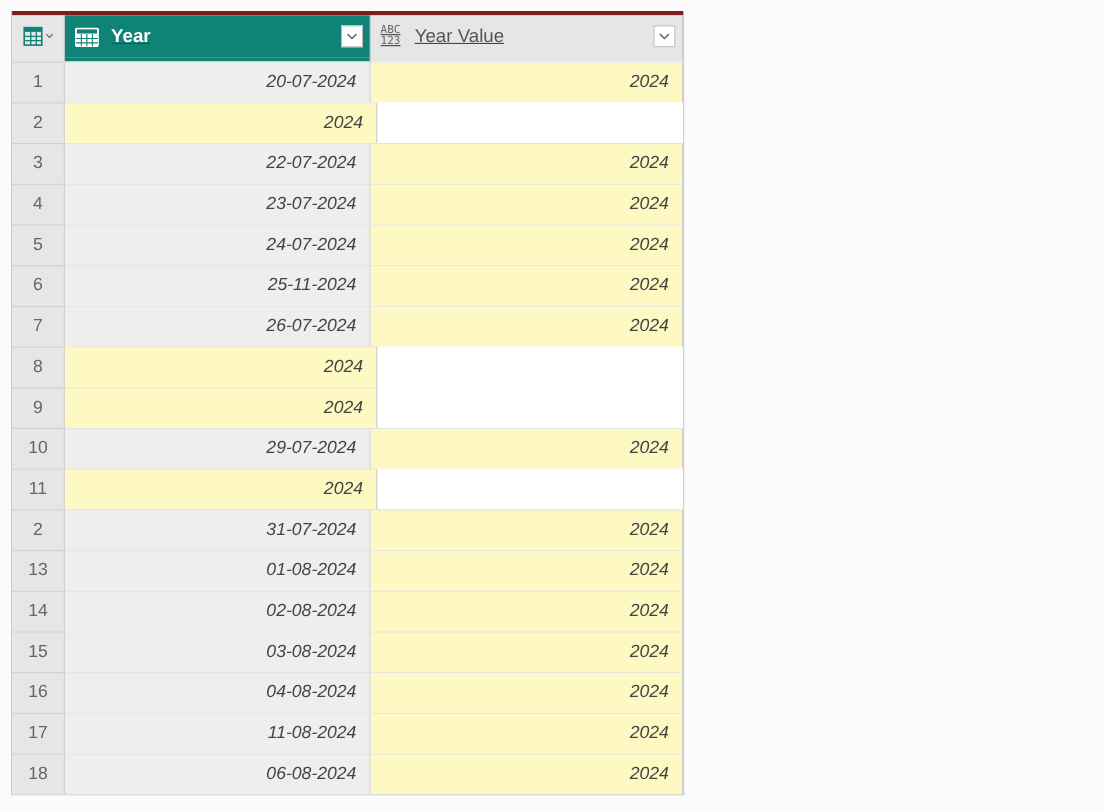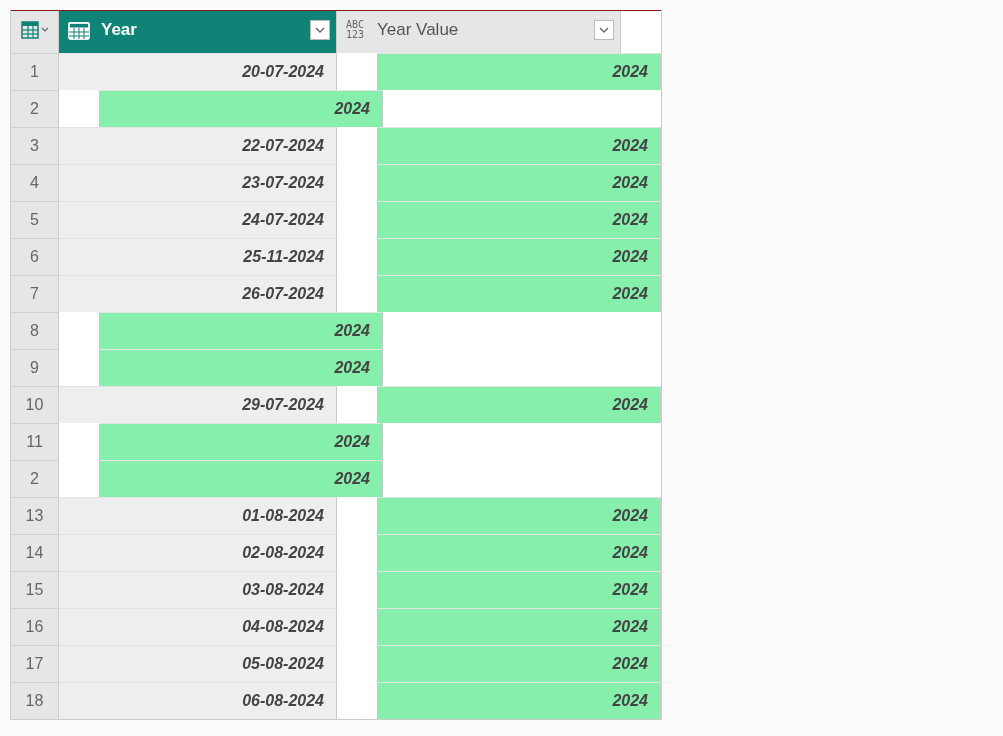--- a/index.html
+++ b/index.html
@@ -12,21 +12,22 @@
     color: #444;
   }
   .grid {
     border: 1px solid #ccc;
     border-top: none;
     display: inline-block;
     background: #fff;
   }
   .header-row {
     display: flex;
-    border-top: 1px solid #7f1d1d;
+    border-top: 4px solid #7f1d1d;
+    text-decoration: underline;
   }
   .accent-row {
     display: flex;
   }
   .accent-row .gutter-cell,
   .accent-row .hcell {
     height: 4px;
     background: #14b0a2;
     padding: 0;
     border-bottom: none;
@@ -118,32 +119,30 @@
   .row .cell {
     border-top: 1px solid #e4e4e4;
     border-right: 1px solid #ccc;
     display: flex;
     align-items: center;
     justify-content: flex-end;
     padding: 0 12px;
     font-style: italic;
     color: #444;
     font-size: 16px;
-    font-weight: bold;
   }
   .row .cell.year {
     width: 278px;
     flex: 0 0 278px;
     background: #eeeeee;
   }
   .row .cell.value {
     width: 284px;
     flex: 0 0 284px;
-    background: #86efac;
-    margin-left: 40px;
+    background: #fef9c3;
   }
   .rows { }
 </style>
 </head>
 <body>
 
 
 
 <div class="grid">
 
@@ -253,20 +252,21 @@
         <div class="rn">10</div>
         <div class="cell year">29-07-2024</div>
         <div class="cell value">2024</div>
       </div>
       <div class="row">
         <div class="rn">11</div>
         <div class="cell value">2024</div>
       </div>
       <div class="row">
         <div class="rn">2</div>
+        <div class="cell year">31-07-2024</div>
         <div class="cell value">2024</div>
       </div>
       <div class="row">
         <div class="rn">13</div>
         <div class="cell year">01-08-2024</div>
         <div class="cell value">2024</div>
       </div>
       <div class="row">
         <div class="rn">14</div>
         <div class="cell year">02-08-2024</div>
@@ -277,21 +277,21 @@
         <div class="cell year">03-08-2024</div>
         <div class="cell value">2024</div>
       </div>
       <div class="row">
         <div class="rn">16</div>
         <div class="cell year">04-08-2024</div>
         <div class="cell value">2024</div>
       </div>
       <div class="row">
         <div class="rn">17</div>
-        <div class="cell year">05-08-2024</div>
+        <div class="cell year">11-08-2024</div>
         <div class="cell value">2024</div>
       </div>
       <div class="row">
         <div class="rn">18</div>
         <div class="cell year">06-08-2024</div>
         <div class="cell value">2024</div>
       </div>
     </div>
 
 </div>

